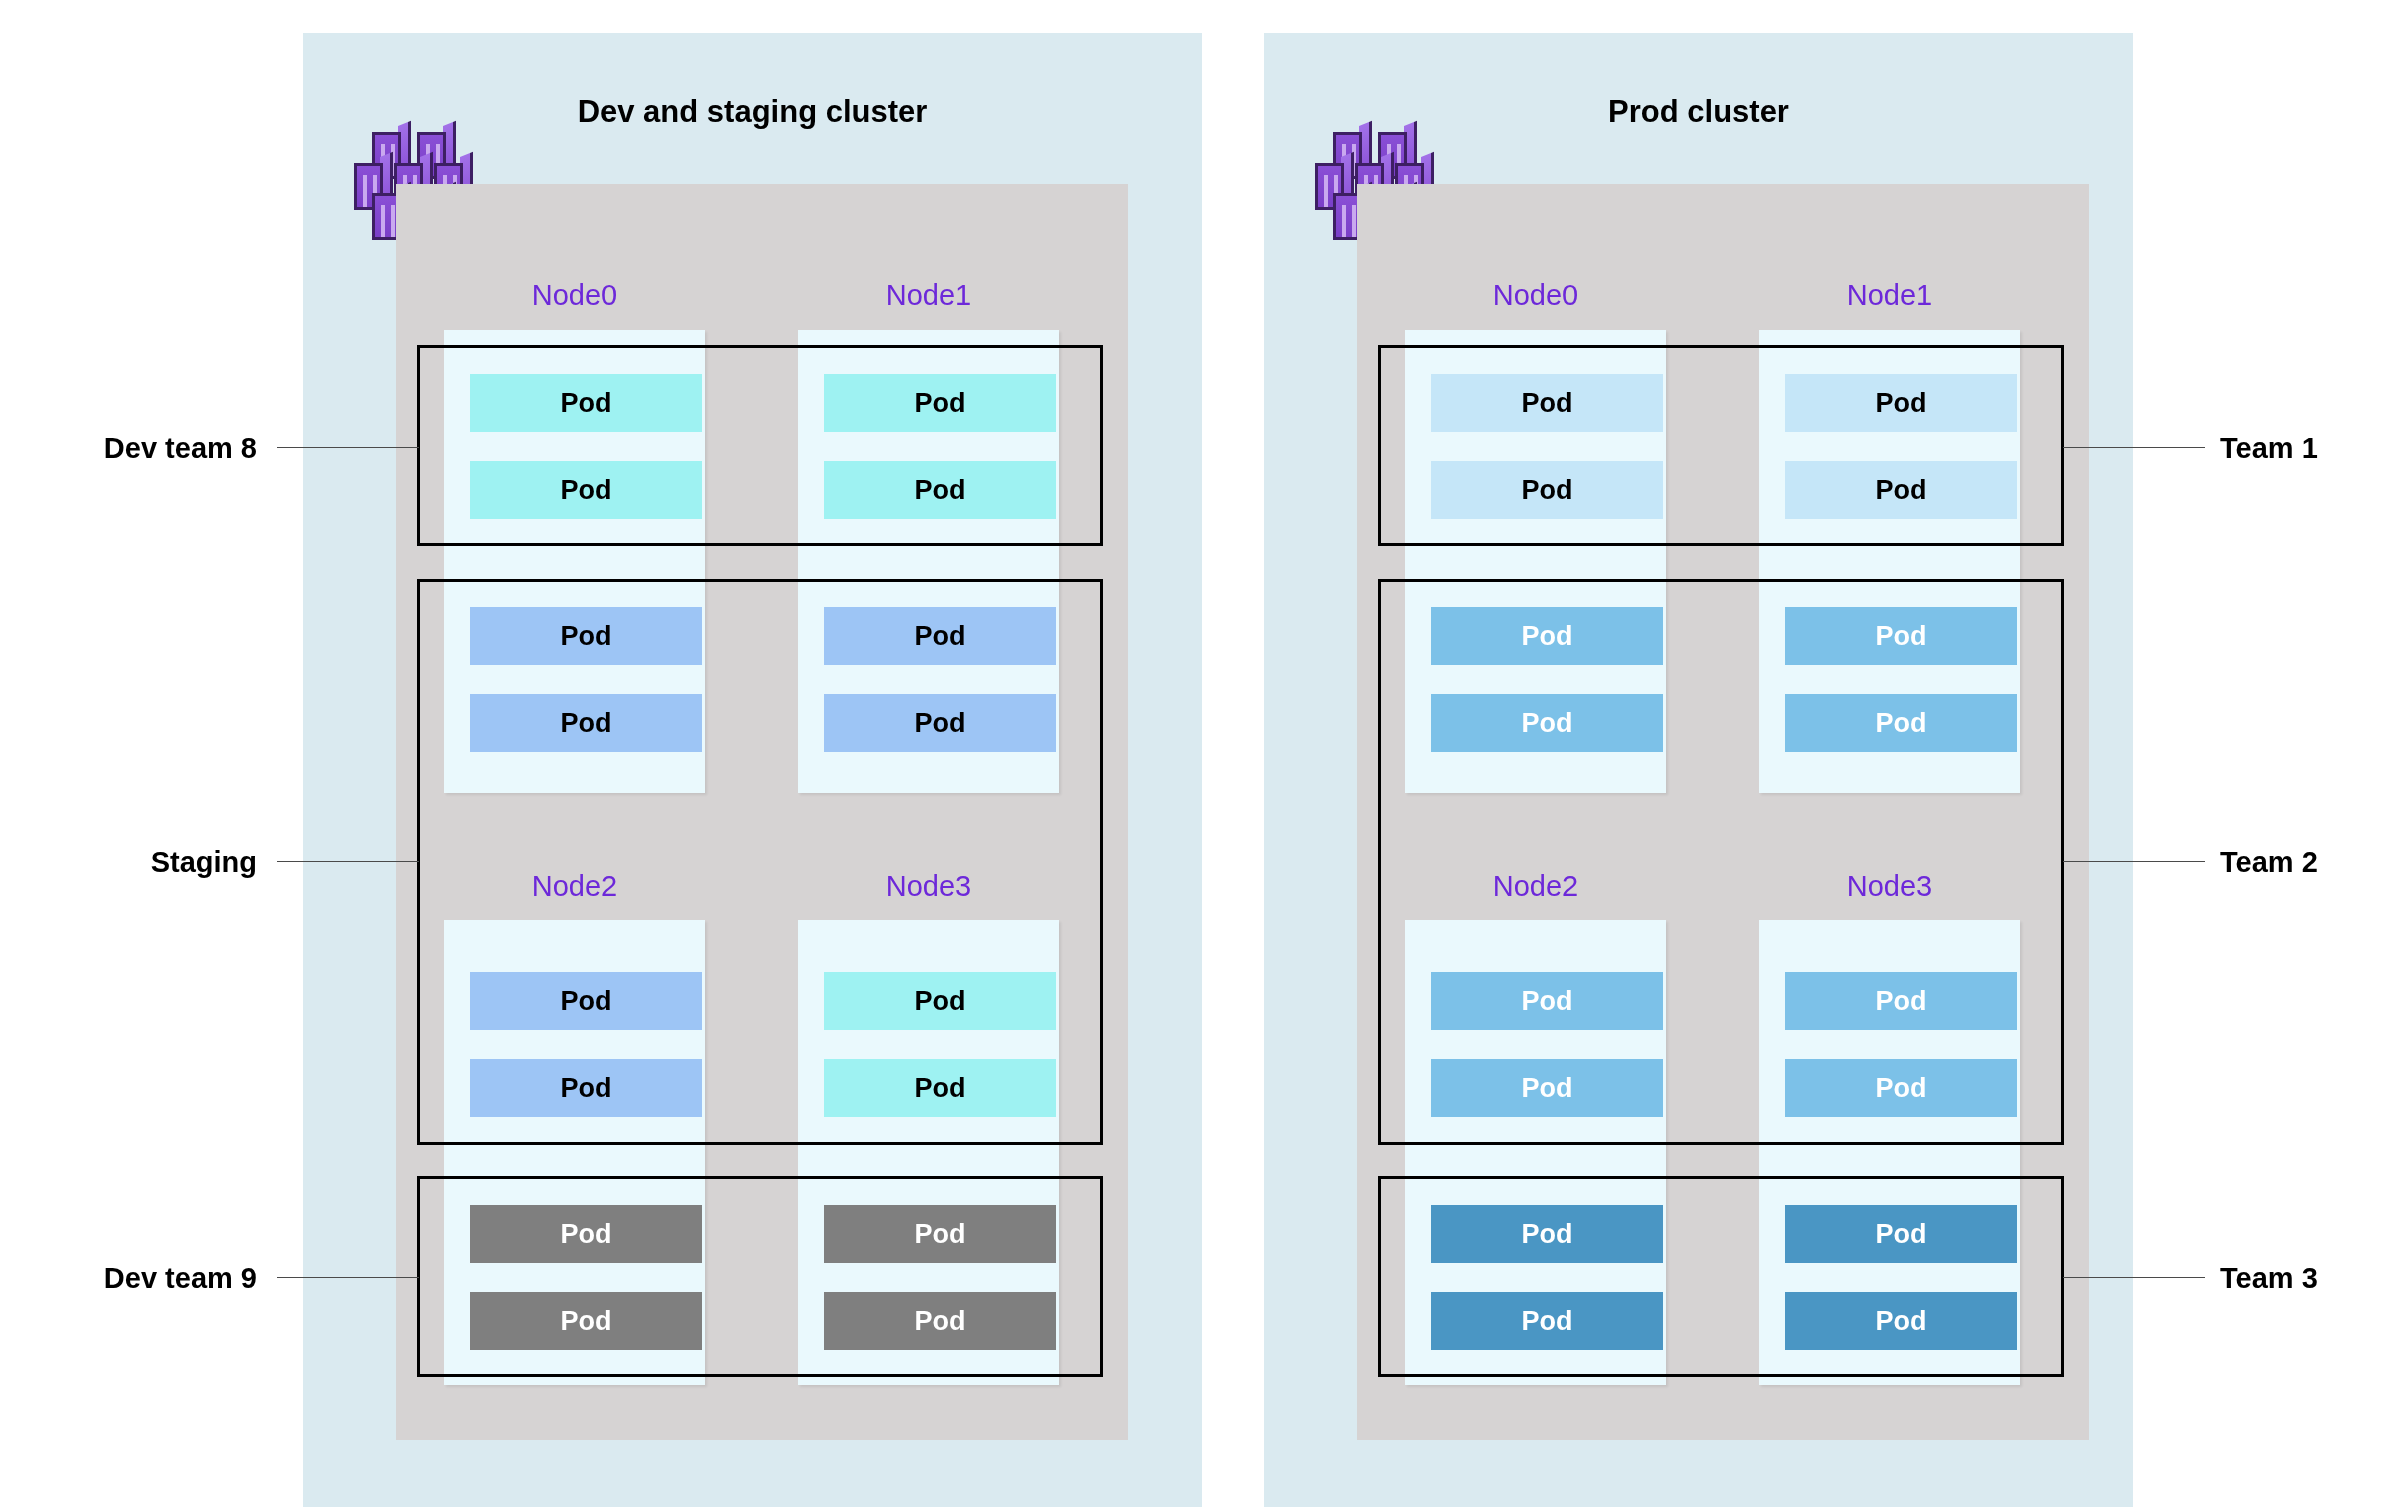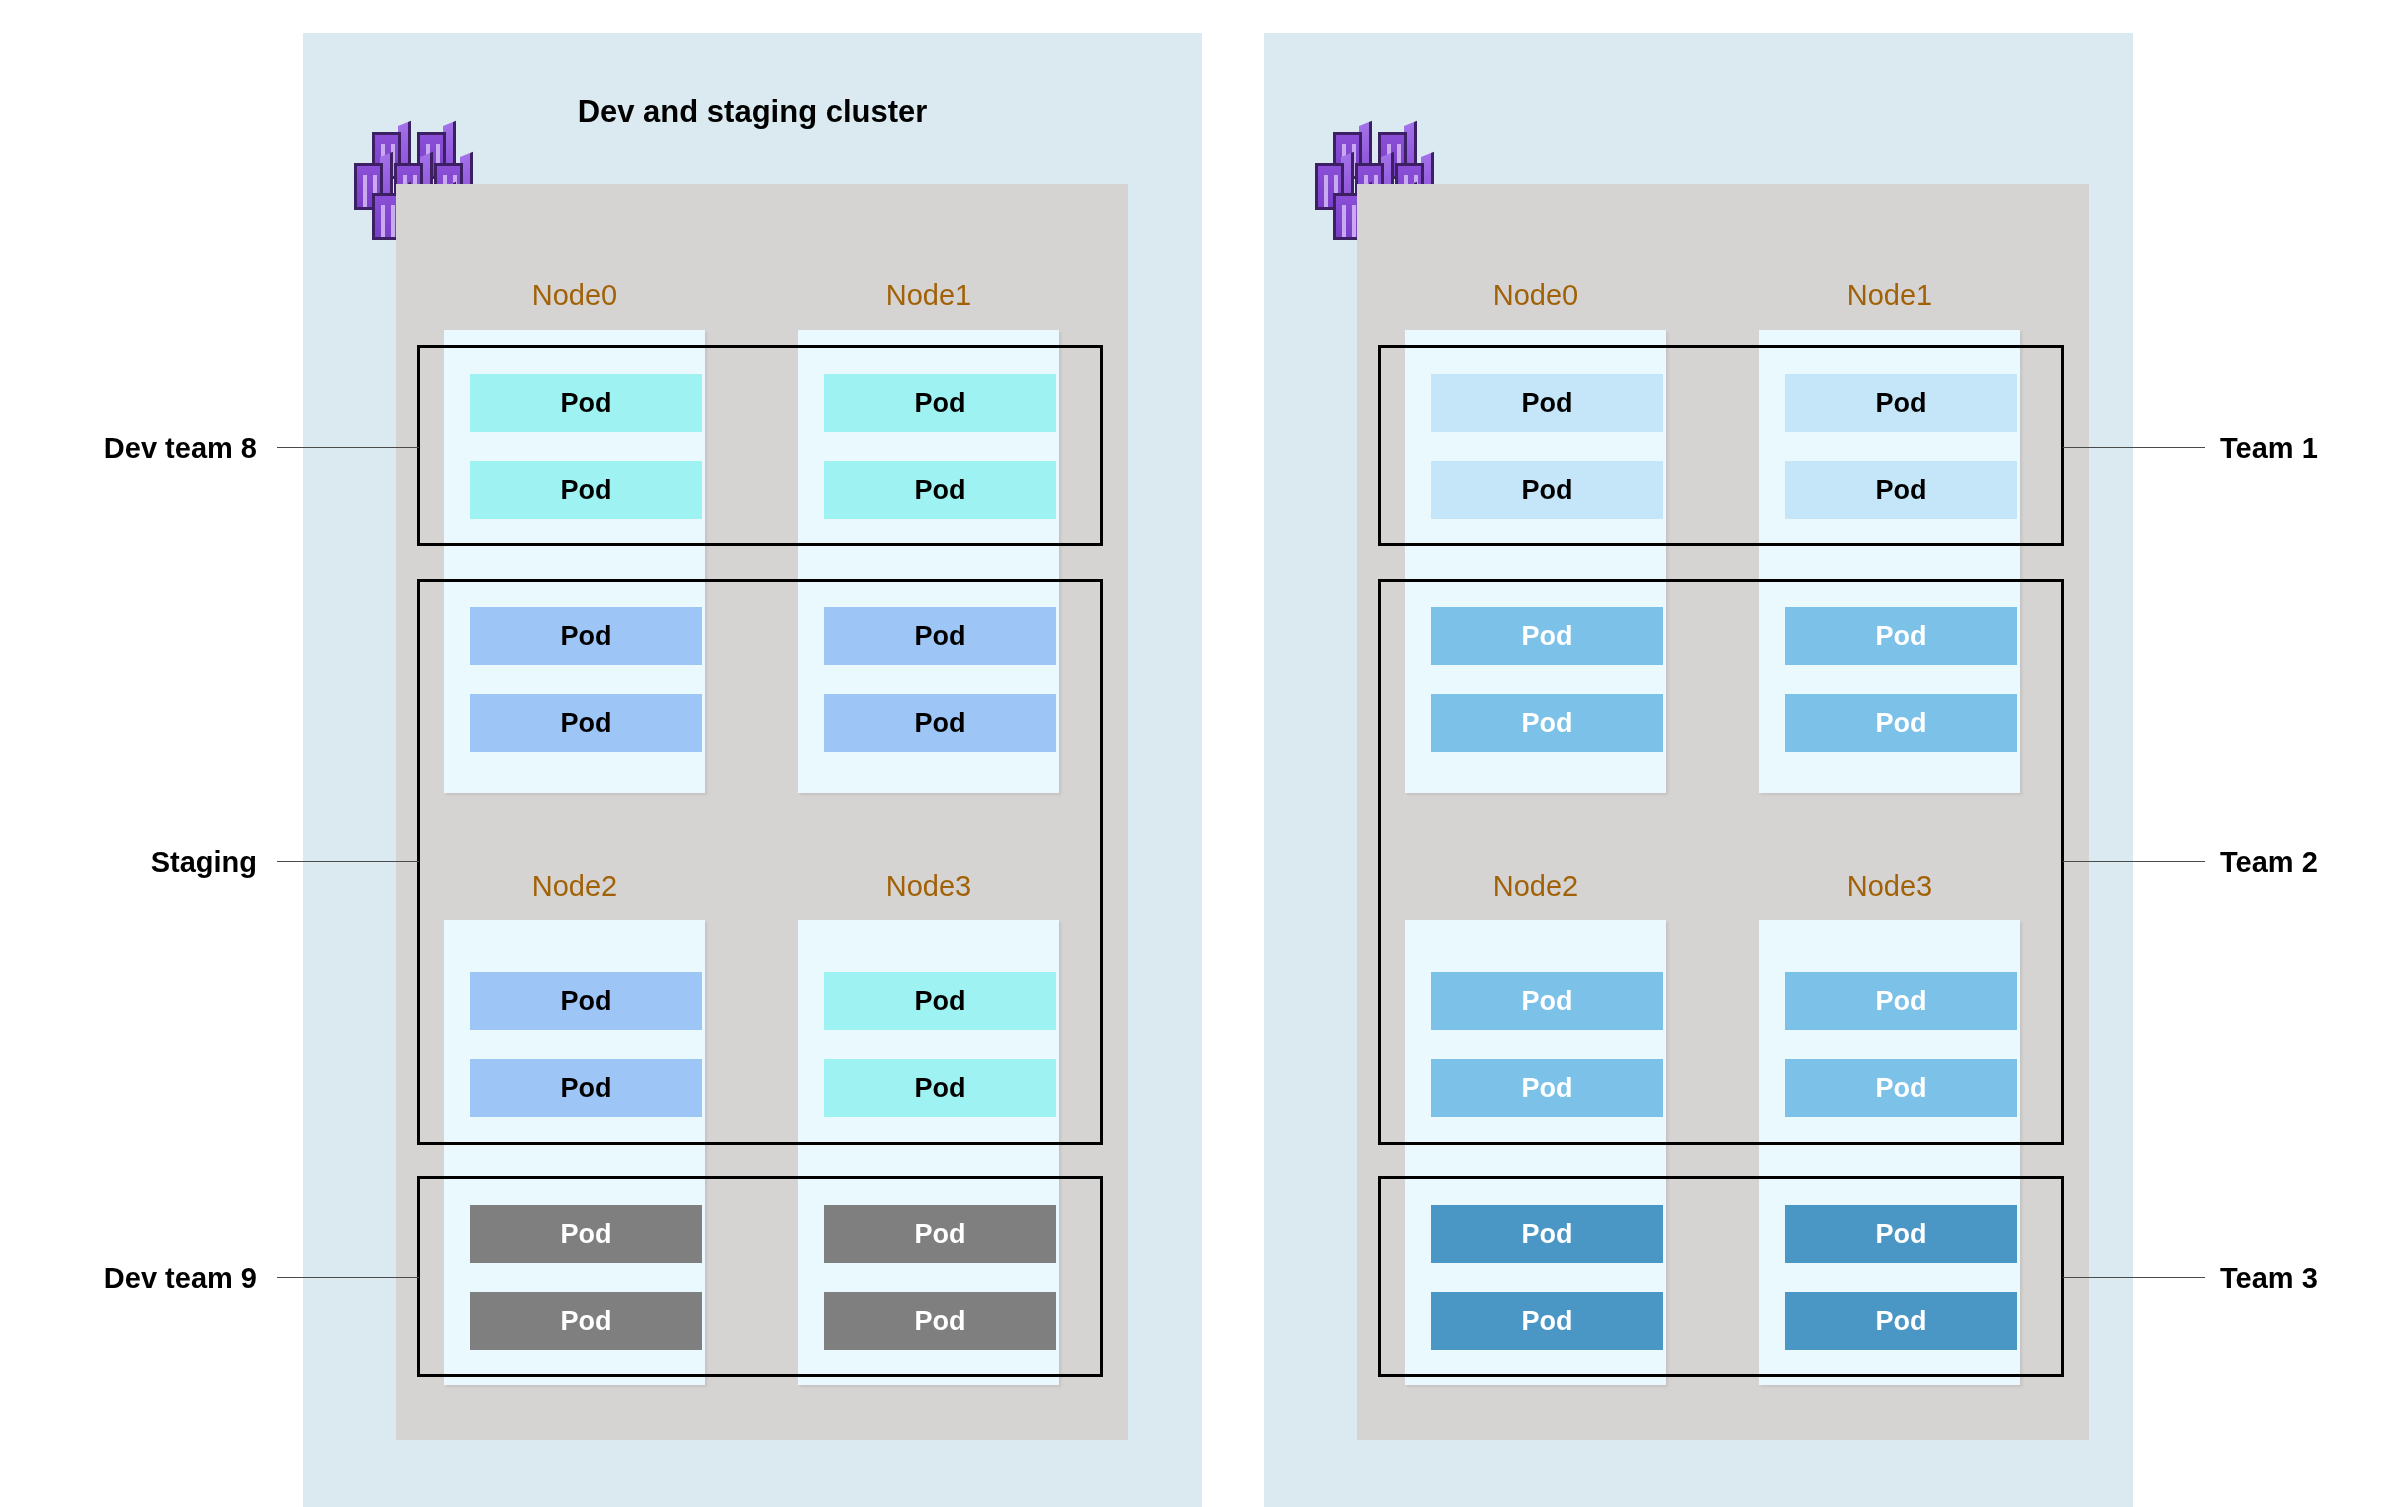--- a/index.html
+++ b/index.html
@@ -36,21 +36,21 @@
   
   .node-col{
     position:absolute;
     background:#eaf9fd;
     box-shadow:1.6px 1.6px 2.4px rgba(0,0,0,0.08);
   }
   .node-label{
     position:absolute;
     text-align:center;
     font-size:29px;
-    color:#a16207;
+    color:#6d28d9;
     white-space:nowrap;
   }
 
   
   .pod{
     position:absolute;
     display:flex;
     align-items:center;
     justify-content:center;
     font-size:27px;
@@ -210,20 +210,21 @@
   <div class="leader" style="left:277px;top:429px;width:142px;"></div>
 
   <div class="callout left" style="left:16px;top:828px;width:241px;">Staging</div>
   <div class="leader" style="left:277px;top:843px;width:142px;"></div>
 
   <div class="callout left" style="left:16px;top:1244px;width:241px;">Dev team 9</div>
   <div class="leader" style="left:277px;top:1259px;width:142px;"></div>
 
   <div class="cluster-panel" style="left:1264px;top:14.5px;width:869px;height:1476px;"></div>
 
+  <div class="cluster-title" style="left:1264px;top:76px;width:869px;">Prod cluster</div>
 
   <div class="k8s-icon" style="left:1315px;top:109px;">
     <div class="kbox" style="left:17.7px;top:0px;">
         <div class="rightface"></div>
         <div class="face">
           <div class="slat s1"></div>
           <div class="slat s2"></div>
         </div>
       </div>
     <div class="kbox" style="left:63px;top:0px;">

